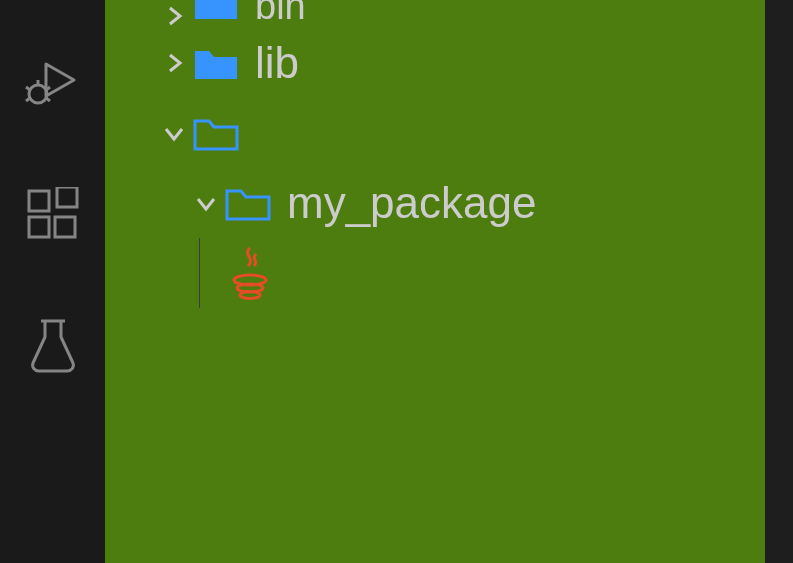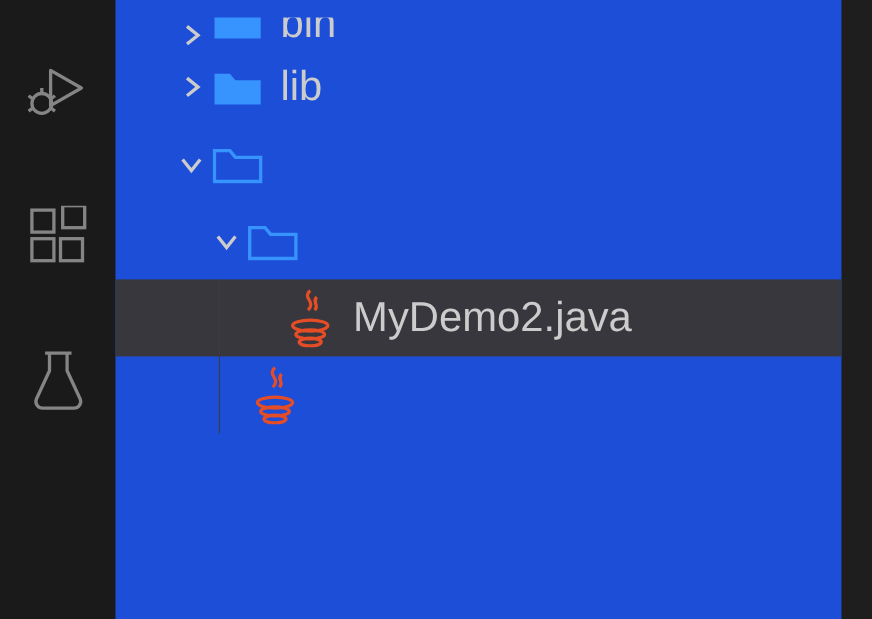--- a/index.html
+++ b/index.html
@@ -23,30 +23,30 @@
   .activity-icon {
     width: 60px;
     height: 60px;
     display: flex;
     align-items: center;
     justify-content: center;
     color: #858585;
   }
   .explorer {
     flex: 1;
-    background: #1d4ed8;
-    padding-top: 16px;
+    background: #4d7c0f;
+    padding-top: 0;
     position: relative;
   }
   .tree-row {
     height: 70px;
     display: flex;
     align-items: center;
     color: #cccccc;
-    font-size: 38px;
+    font-size: 44px;
     cursor: pointer;
     position: relative;
   }
   .tree-row.peek {
     height: 28px;
     overflow: hidden;
     align-items: flex-end;
     font-size: 38px;
   }
   .tree-row.selected {
@@ -169,48 +169,35 @@
     <span class="chevron">
       <svg width="24" height="24" viewBox="0 0 24 24">
           <path d="M4 8 l8 10 l8 -10" fill="none" stroke="#cccccc" stroke-width="3"></path>
         </svg>
     </span>
     <span class="icon-slot">
       <svg width="46" height="36" viewBox="0 0 46 36">
           <path d="M2 6 h14 l5 6 h23 v22 h-42 z" fill="none" stroke="#3794ff" stroke-width="3"></path>
         </svg>
     </span>
-  </div>
-
-  <div class="tree-row selected">
+    <span class="label">my_package</span>
+  </div>
+
+
+
+  <div class="tree-row">
     <div class="guide"></div>
-    <span class="spacer" style="width:152px"></span>
+    <span class="spacer" style="width:120px"></span>
     <span class="icon-slot">
       <svg width="44" height="54" viewBox="0 0 44 54">
         <path d="M22 2 c-8 7 6 10 -2 18" fill="none" stroke="#e44d26" stroke-width="3"></path>
         <path d="M28 8 c-5 5 3 7 -2 12" fill="none" stroke="#e44d26" stroke-width="3"></path>
         <ellipse cx="22" cy="34" rx="16" ry="5" fill="none" stroke="#e44d26" stroke-width="3"></ellipse>
         <ellipse cx="22" cy="42" rx="13" ry="4" fill="none" stroke="#e44d26" stroke-width="3"></ellipse>
         <ellipse cx="22" cy="49" rx="10" ry="3.5" fill="none" stroke="#e44d26" stroke-width="3"></ellipse>
       </svg>
     </span>
-    <span class="label">MyDemo2.java</span>
-  </div>
-
-
-  <div class="tree-row">
-    <div class="guide"></div>
-    <span class="spacer" style="width:120px"></span>
-    <span class="icon-slot">
-      <svg width="44" height="54" viewBox="0 0 44 54">
-        <path d="M22 2 c-8 7 6 10 -2 18" fill="none" stroke="#e44d26" stroke-width="3"></path>
-        <path d="M28 8 c-5 5 3 7 -2 12" fill="none" stroke="#e44d26" stroke-width="3"></path>
-        <ellipse cx="22" cy="34" rx="16" ry="5" fill="none" stroke="#e44d26" stroke-width="3"></ellipse>
-        <ellipse cx="22" cy="42" rx="13" ry="4" fill="none" stroke="#e44d26" stroke-width="3"></ellipse>
-        <ellipse cx="22" cy="49" rx="10" ry="3.5" fill="none" stroke="#e44d26" stroke-width="3"></ellipse>
-      </svg>
-    </span>
   </div>
 
 
 </div>
 
 <div class="right-sliver"></div>
 
 </body></html>

